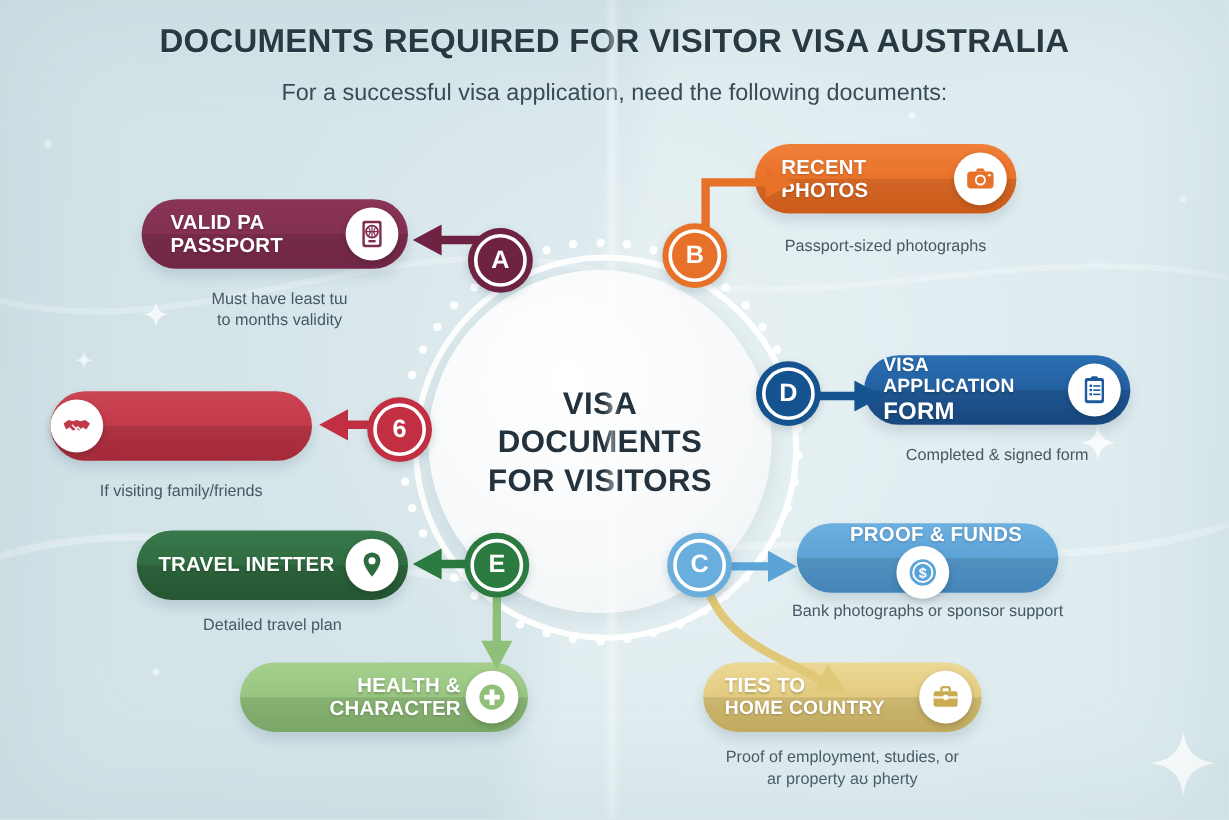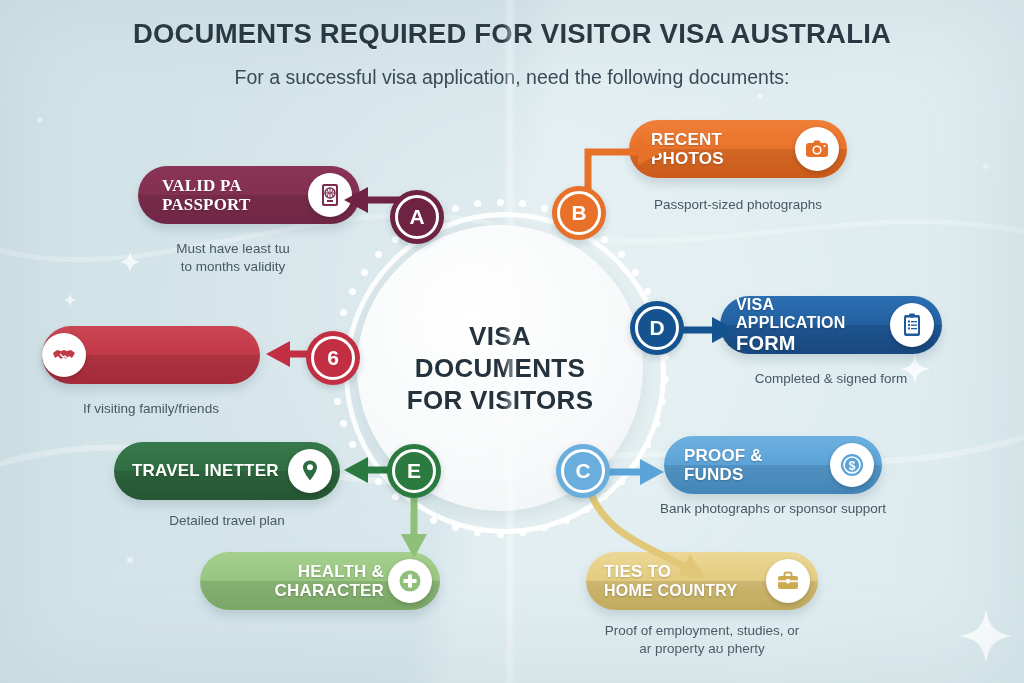--- a/index.html
+++ b/index.html
@@ -223,21 +223,21 @@
     <div class="hub-text">
       <div>VISA</div>
       <div>DOCUMENTS</div>
       <div>FOR VISITORS</div>
     </div>
   </div>
 
   <div class="title">DOCUMENTS REQUIRED FOR VISITOR VISA AUSTRALIA</div>
   <div class="subtitle">For a successful visa application, need the following documents:</div>
 
-  <div class="pill" style="left:138px;top:166px;width:222px;background:linear-gradient(180deg,#8a3456 0%,#7d2c4d 100%);font-family:Liberation Serif, serif;">
+  <div class="pill" style="left:118px;top:166px;width:222px;background:linear-gradient(180deg,#8a3456 0%,#7d2c4d 100%);">
     <div style="flex:1;padding:0 6px 0 24px;">
       <div class="pill-label">VALID PA</div>
       <div class="pill-label" style="">PASSPORT</div>
     </div>
     <div class="pill-icon" style="margin-right:8px;">
       <svg width="26" height="26" viewBox="0 0 26 26">
           <rect x="5" y="2" width="16" height="22" rx="2" fill="#7d2c4d"></rect>
           <rect x="7" y="4" width="12" height="18" rx="1" fill="#fff"></rect>
           <circle cx="13" cy="11" r="5" fill="none" stroke="#7d2c4d" stroke-width="1.5"></circle>
           <path d="M8 11h10M13 6v10M10 7.5q3 3.5 0 7M16 7.5q-3 3.5 0 7" stroke="#7d2c4d" stroke-width="1" fill="none"></path>
@@ -296,21 +296,21 @@
         </svg>
     </div>
   </div>
   <div class="cap" style="left:710px;top:370px;width:242px;text-align:center;">
     <div>Completed &amp; signed form</div>
   </div>
   <div class="badge" style="left:630px;top:301px;background:#14538f;">
     <span>D</span>
   </div>
 
-  <div class="pill" style="left:664px;top:436px;width:218px;background:linear-gradient(180deg,#6cb0e0 0%,#4b95cd 100%);">
+  <div class="pill" style="left:664px;top:436px;width:218px;background:linear-gradient(180deg,#6cb0e0 0%,#4b95cd 100%);flex-direction:column;">
     <div style="flex:1;padding:0 6px 0 20px;">
       <div class="pill-label">PROOF &amp; FUNDS</div>
     </div>
     <div class="pill-icon" style="margin-right:8px;">
       <svg width="26" height="26" viewBox="0 0 26 26">
           <circle cx="13" cy="13" r="11" fill="#5ba4d8"></circle>
           <circle cx="13" cy="13" r="8" fill="none" stroke="#fff" stroke-width="1.6"></circle>
           <text x="13" y="18" font-size="12" font-weight="bold" fill="#fff" text-anchor="middle" font-family="Liberation Sans, sans-serif">$</text>
         </svg>
     </div>

